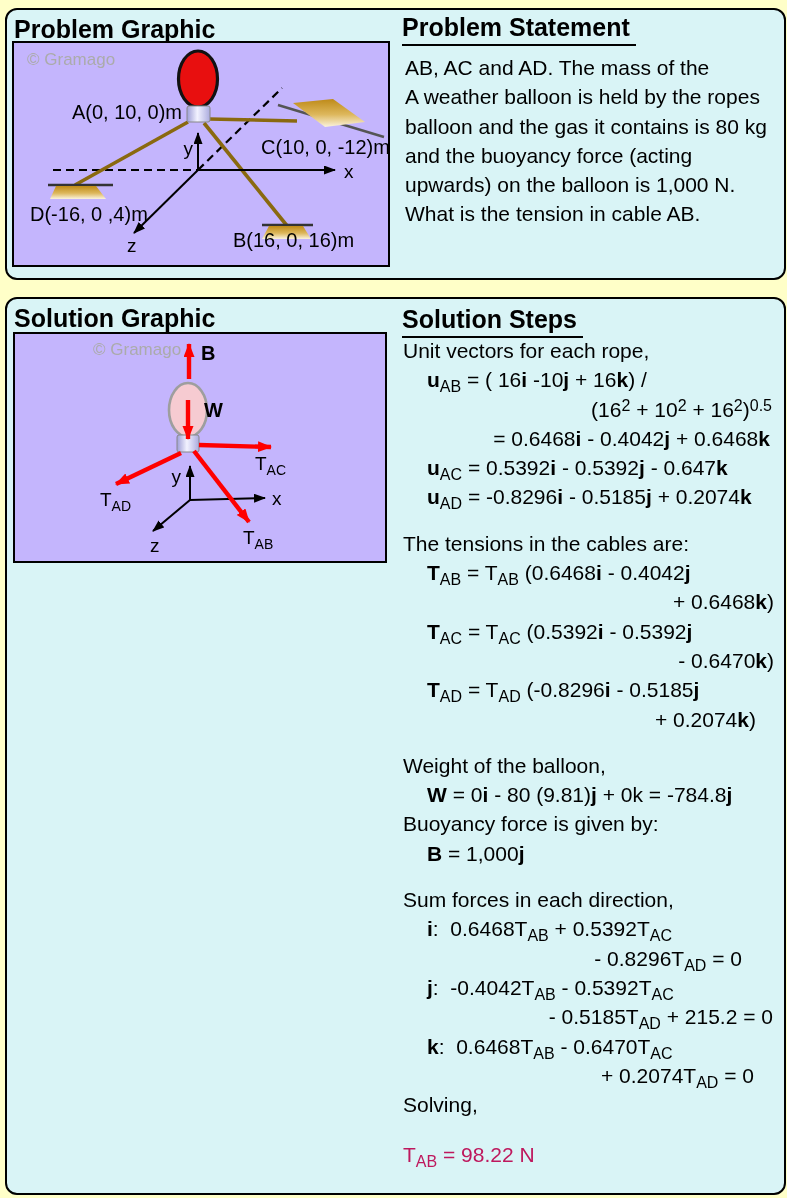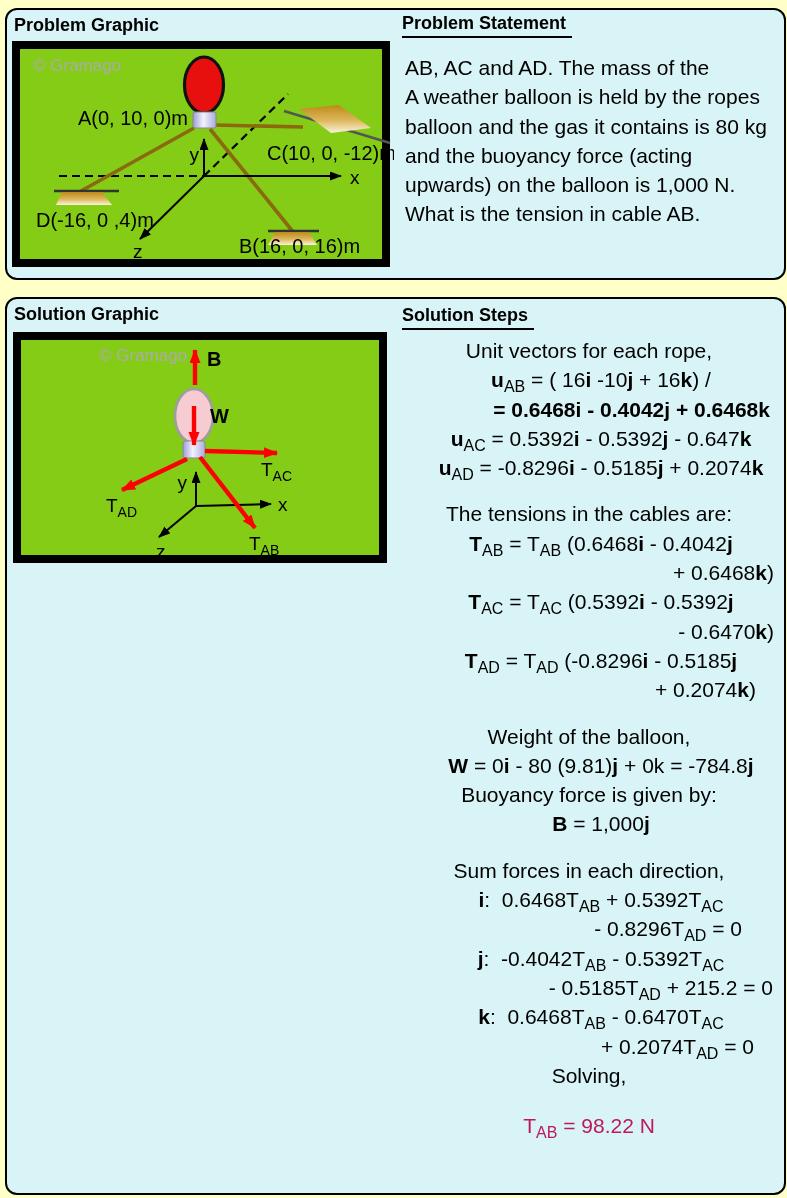--- a/index.html
+++ b/index.html
@@ -14,44 +14,44 @@
   .panel{
     position:absolute;
     background:#D9F4F6;
     border:2px solid #000;
     border-radius:12px;
   }
   #panel-problem{left:5px;top:8px;width:777px;height:268px;}
   #panel-solution{left:5px;top:297px;width:777px;height:894px;}
   .panel-title{
     position:absolute;
-    font-size:18px;font-weight:bold;
+    font-size:25px;font-weight:bold;
     white-space:nowrap;
   }
   .underlined{
     border-bottom:2px solid #000;
     padding-bottom:2px;padding-right:6px;
   }
   .gbox{
     position:absolute;
-    background:#84cc16;
-    border:8px solid #000000;
+    background:#c4b5fd;
+    border:2px solid #000000;
     box-sizing:border-box;
   }
   #problem-graphic-box{left:5px;top:31px;width:378px;height:226px;}
   #solution-graphic-box{left:6px;top:33px;width:374px;height:231px;}
   .textcol{
     position:absolute;
     font-size:21px;
     line-height:29.3px;
   }
   #problem-statement-text{left:398px;top:43px;width:374px;}
   #solution-steps-text{left:396px;top:37px;width:372px;}
   .tline{white-space:nowrap;}
-  .sline{white-space:nowrap;text-align:center;}
+  .sline{white-space:nowrap;}
   .sline.a-indent{padding-left:24px;}
   .sline.a-right{text-align:right;}
   .sline.gap{margin-top:17px;}
   .sline.gap2{margin-top:21px;}
   .sline sub, .tline sub{font-size:16px;line-height:0;vertical-align:-5px;}
   .sline sup, .tline sup{font-size:16px;line-height:0;vertical-align:6px;}
   svg{display:block;}
   svg text{font-family:"Liberation Sans", sans-serif;}
   .wm{font-size:17px;fill:#ABABAB;}
   .glbl{font-size:20px;fill:#000;}
@@ -169,21 +169,22 @@
       <text class="glbl2" x="166" y="149" text-anchor="end">y</text>
       <text class="glbl2" x="257" y="171">x</text>
       <text class="glbl2" x="135" y="218">z</text>
     </svg>
   </div>
 
   <div class="panel-title underlined" style="left:395px;top:6px;">Solution Steps</div>
   <div class="textcol" id="solution-steps-text">
       <div class="sline a-left">Unit vectors for each rope,</div>
       <div class="sline a-indent"><b>u</b><sub>AB</sub> = ( 16<b>i</b> -10<b>j</b> + 16<b>k</b>) /</div>
-      <div class="sline a-right" style="padding-right: 5px; font-weight: bold;">= 0.6468<b>i</b> - 0.4042<b>j</b> + 0.6468<b>k</b></div>
+      <div class="sline a-right" style="padding-right: 3px;">(16<sup>2</sup> + 10<sup>2</sup> + 16<sup>2</sup>)<sup>0.5</sup></div>
+      <div class="sline a-right" style="padding-right: 5px;">= 0.6468<b>i</b> - 0.4042<b>j</b> + 0.6468<b>k</b></div>
       <div class="sline a-indent"><b>u</b><sub>AC</sub> = 0.5392<b>i</b> - 0.5392<b>j</b> - 0.647<b>k</b></div>
       <div class="sline a-indent"><b>u</b><sub>AD</sub> = -0.8296<b>i</b> - 0.5185<b>j</b> + 0.2074<b>k</b></div>
       <div class="sline a-left gap">The tensions in the cables are:</div>
       <div class="sline a-indent"><b>T</b><sub>AB</sub> = T<sub>AB</sub> (0.6468<b>i</b> - 0.4042<b>j</b></div>
       <div class="sline a-right" style="padding-right: 1px;">+ 0.6468<b>k</b>)</div>
       <div class="sline a-indent"><b>T</b><sub>AC</sub> = T<sub>AC</sub> (0.5392<b>i</b> - 0.5392<b>j</b></div>
       <div class="sline a-right" style="padding-right: 1px;">- 0.6470<b>k</b>)</div>
       <div class="sline a-indent"><b>T</b><sub>AD</sub> = T<sub>AD</sub> (-0.8296<b>i</b> - 0.5185<b>j</b></div>
       <div class="sline a-right" style="padding-right: 19px;">+ 0.2074<b>k</b>)</div>
       <div class="sline a-left gap">Weight of the balloon,</div>

